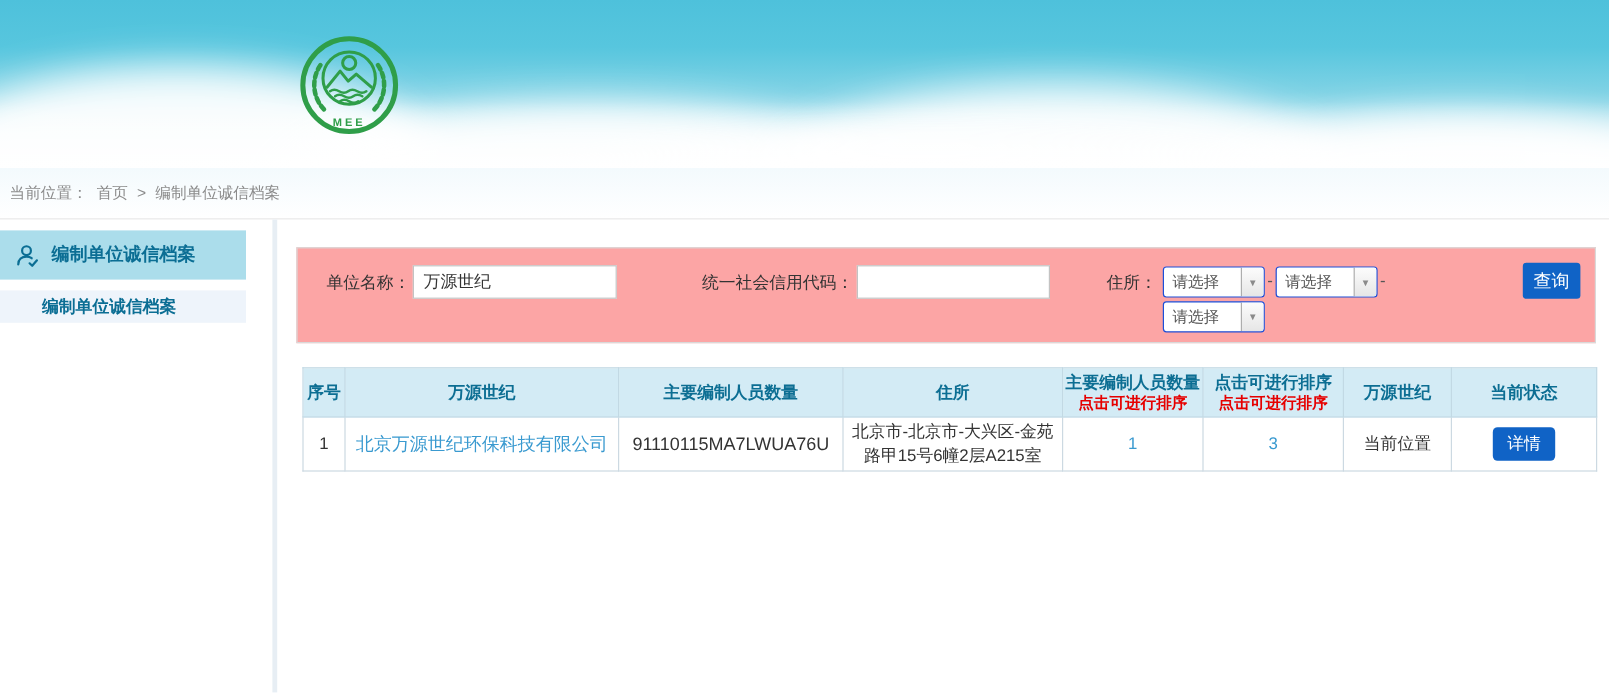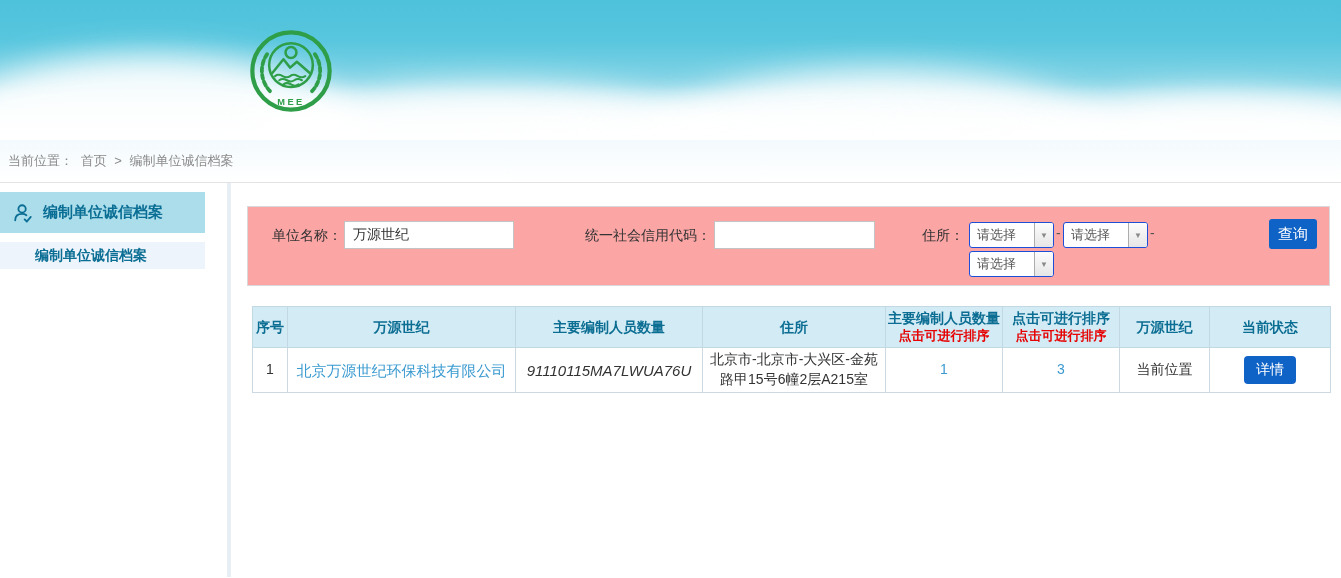--- a/index.html
+++ b/index.html
@@ -67,21 +67,21 @@
 
   
   table { margin:20px 0 0 5px; width:1078px; border-collapse:collapse; table-layout:fixed; }
   th { background:#d3ebf5; color:#0c6e93; font-weight:bold; font-size:14px; height:41px;
     border:1px solid #c2d9e4; text-align:center; line-height:1.3; }
   th .sub { display:block; color:#e60000; font-size:13px; font-weight:bold; }
   td { border:1px solid #ccd9e2; background:#fff; text-align:center; height:45px;
     color:#333; font-size:14px; padding:2px 5px; line-height:1.4; }
   .link { color:#3a9ad0; cursor:pointer; text-decoration:none; }
   .td-company { font-size:15px; }
-  .td-code { font-size:15px;font-style:italic; }
+  .td-code { font-size:15px; }
   .detail-btn { background:#1063c6; color:#fff; border:none; border-radius:4px;
     padding:5px 12px; font-size:14px; cursor:pointer; font-family:"Liberation Sans", sans-serif; }
 </style>
 </head>
 <body>
 
 <div class="banner">
   <div class="cloud c1"></div>
   <div class="cloud c2"></div>
   <div class="cloud c3"></div>

